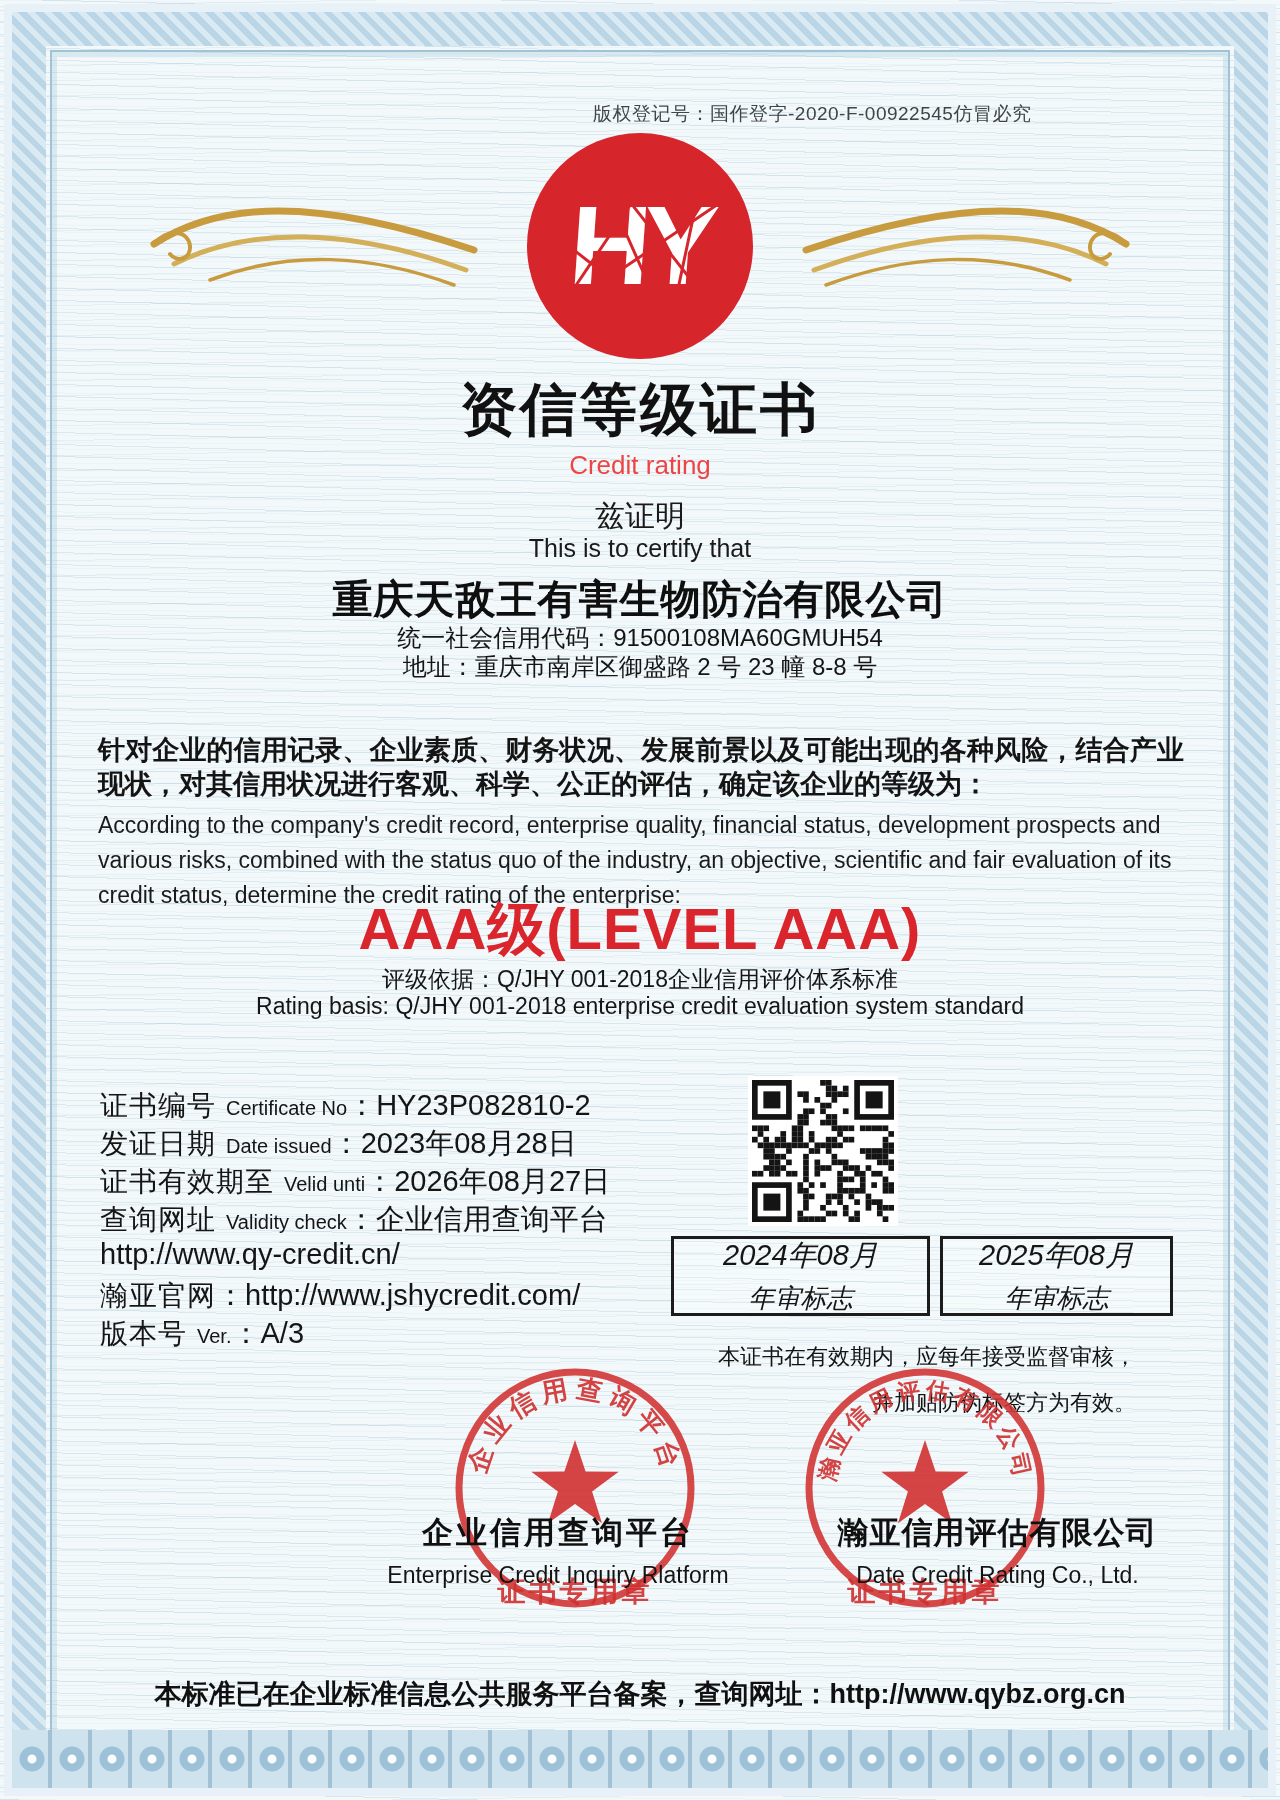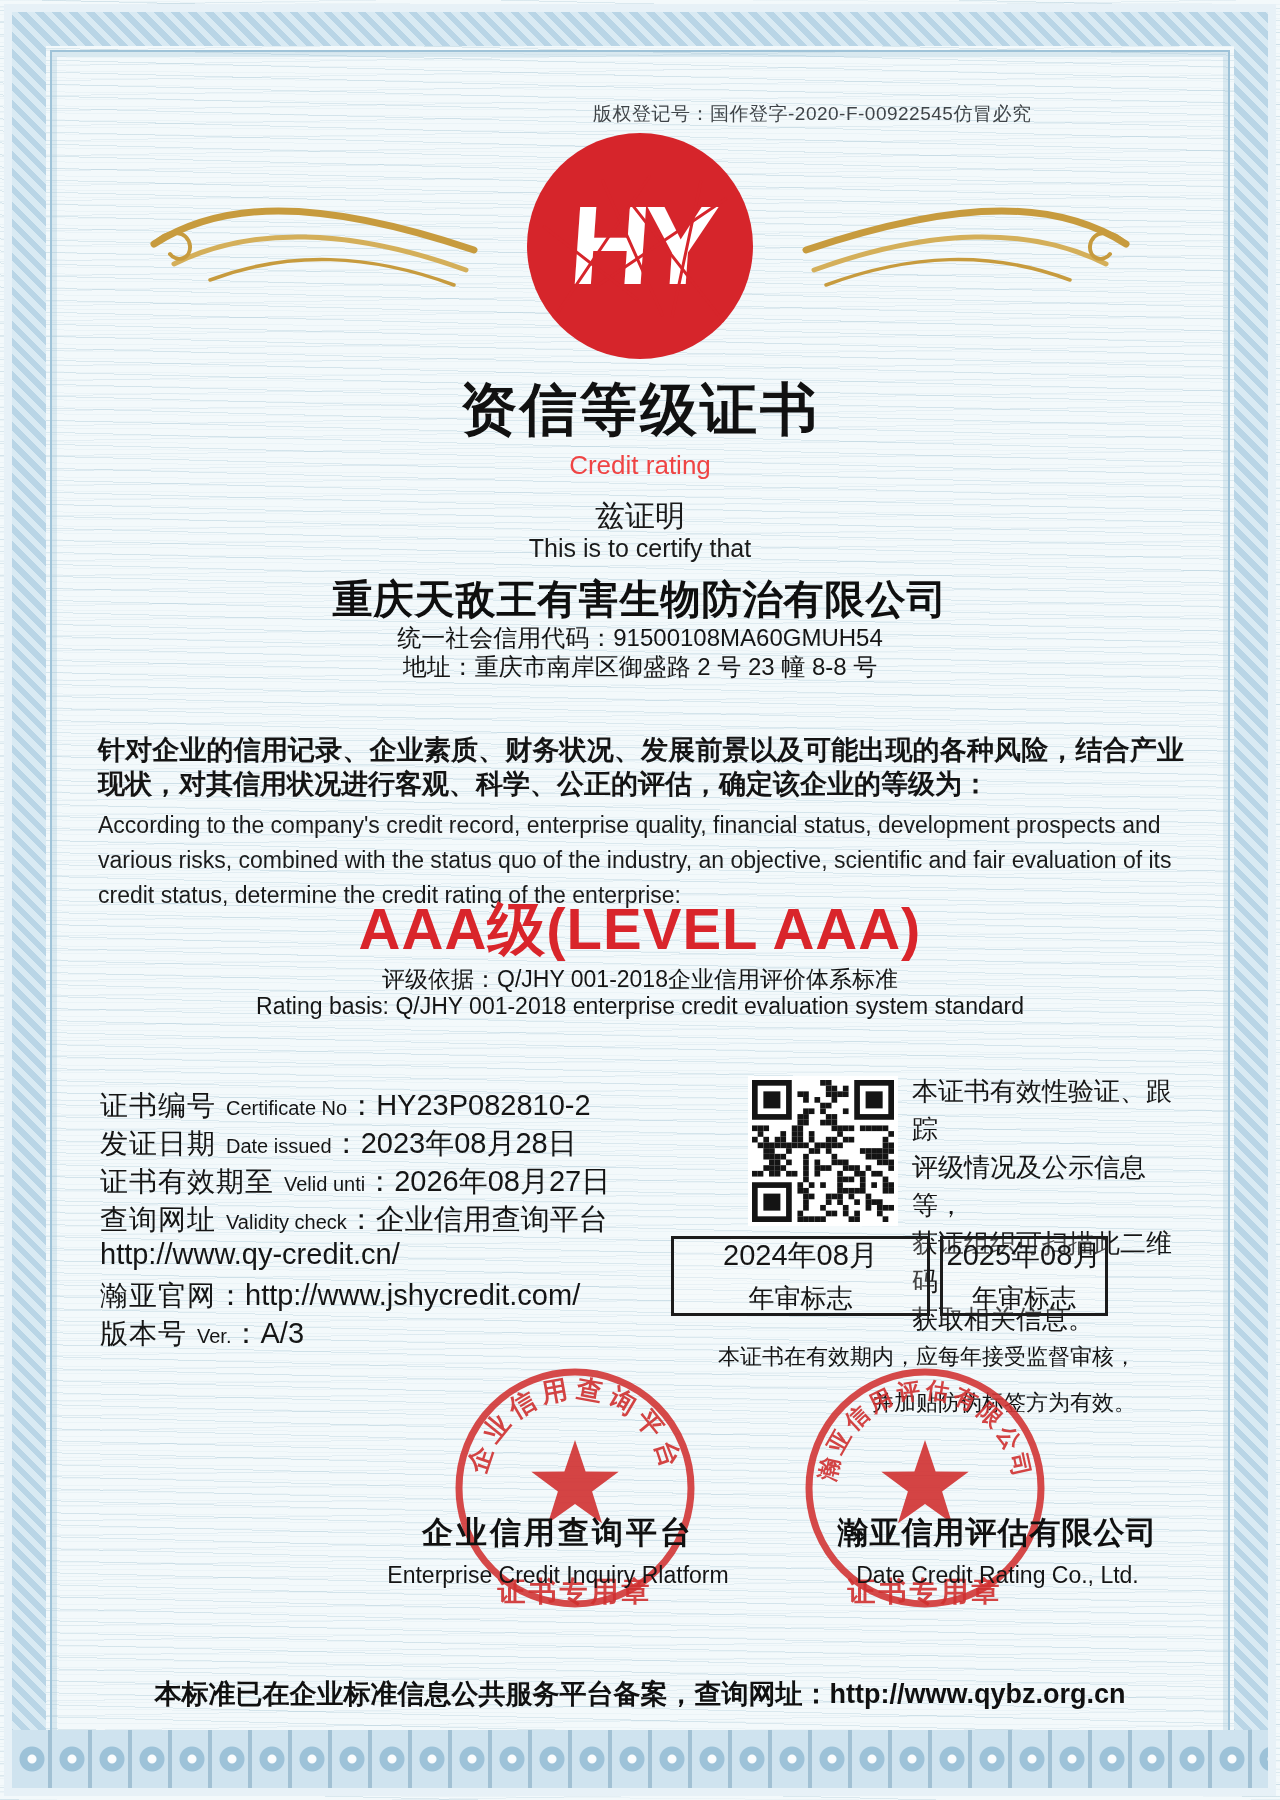--- a/index.html
+++ b/index.html
@@ -59,23 +59,23 @@
   .d-row{height:38px;display:flex;align-items:baseline;white-space:nowrap;}
   .d-cn{font-size:28px;letter-spacing:1px;}
   .d-en{font-size:20px;margin-left:10px;}
   .d-val{font-size:29px;}
   
   .qr{position:absolute;left:748px;top:1076px;width:150px;height:150px;background:#fff;
       display:flex;align-items:center;justify-content:center;}
   .qr svg{width:142px;height:142px;}
   .qr-note{position:absolute;left:912px;top:1072px;width:282px;font-size:26px;line-height:38px;color:#161616;}
   .abox{position:absolute;top:1236px;height:80px;border:3px solid #1c1c1c;box-sizing:border-box;
-        display:flex;flex-direction:column;align-items:center;justify-content:center;background:rgba(255,255,255,.2);}
+        display:flex;flex-direction:column;align-items:center;justify-content:center;background:rgba(255,255,255,.2);font-style:italic;}
   .abox1{left:671px;width:259px;}
-  .abox2{left:940px;width:168px;text-align:center;}
+  .abox2{left:940px;width:233px;text-align:center;}
   .abox-l1{font-size:29px;}
   .abox-l2{font-size:26px;margin-top:5px;}
   .valid-note{position:absolute;left:560px;width:576px;top:1334px;text-align:right;
               font-size:22px;line-height:46px;color:#141414;}
   
   .seal{position:absolute;width:250px;height:262px;}
   .seal-left{left:450px;top:1358px;}
   .seal-right{left:800px;top:1358px;}
   .org{position:absolute;top:1512px;text-align:center;}
   .org-left{left:368px;width:380px;}
@@ -371,26 +371,20 @@
         <rect x="6" y="6" width="30" height="30" fill="#ffffff"></rect>
         <rect x="12" y="12" width="18" height="18" fill="#141414"></rect>
         <rect x="108" y="0" width="42" height="42" fill="#141414"></rect>
         <rect x="114" y="6" width="30" height="30" fill="#ffffff"></rect>
         <rect x="120" y="12" width="18" height="18" fill="#141414"></rect>
         <rect x="0" y="108" width="42" height="42" fill="#141414"></rect>
         <rect x="6" y="114" width="30" height="30" fill="#ffffff"></rect>
         <rect x="12" y="120" width="18" height="18" fill="#141414"></rect>
       </svg>
   </div>
-  <div class="qr-note">
-    <div>本证书有效性验证、跟踪</div>
-    <div>评级情况及公示信息等，</div>
-    <div>获证组织可扫描此二维码</div>
-    <div>获取相关信息。</div>
-  </div>
 
   <div class="abox abox1">
     <div class="abox-l1">2024年08月</div>
     <div class="abox-l2">年审标志</div>
   </div>
   <div class="abox abox2">
     <div class="abox-l1">2025年08月</div>
     <div class="abox-l2">年审标志</div>
   </div>
 

